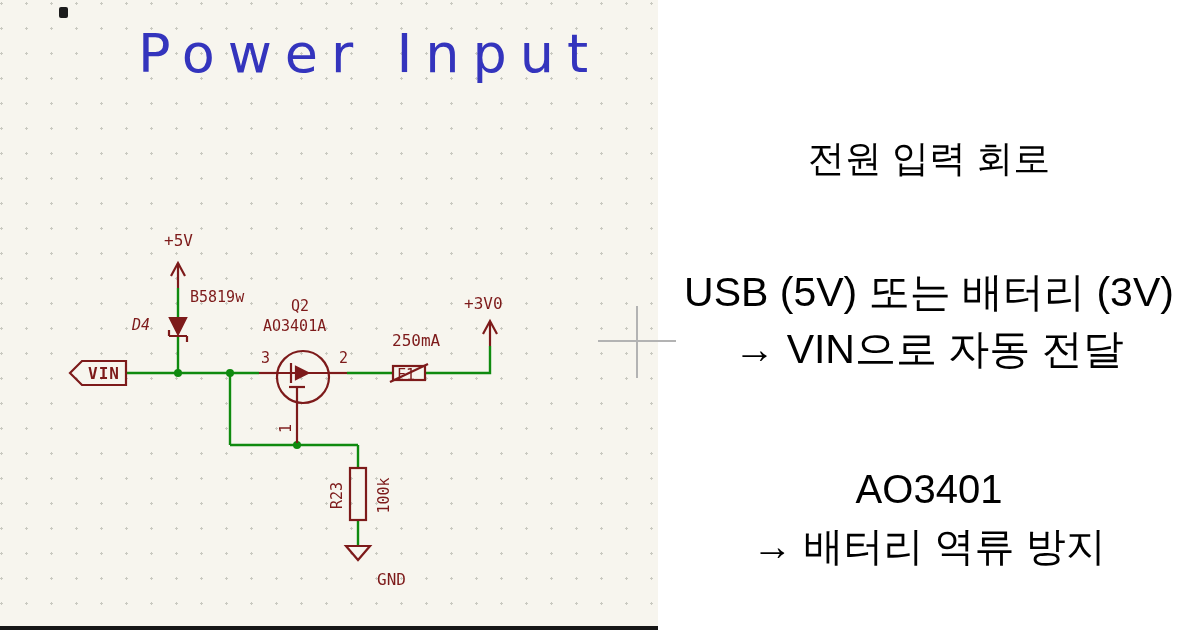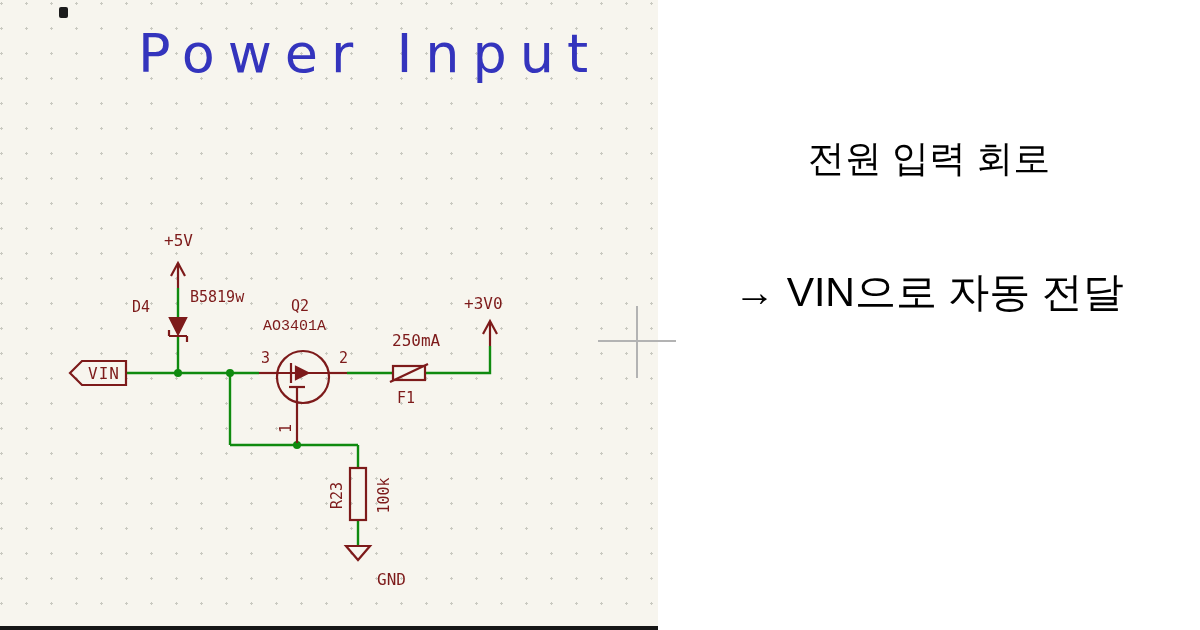--- a/index.html
+++ b/index.html
@@ -112,39 +112,44 @@
         <path d="M297,403 V443"></path>
       </g>
     </svg>
 
     <div class="sheet-mark"></div>
 
     <div class="sch-title">Power Input</div>
 
     <div class="sch-label big" style="left:164px;top:233px;">+5V</div>
     <div class="sch-label" style="left:190px;top:290px;">B5819w</div>
-    <div class="sch-label" style="left:132px;top:300px;">D4</div>
+    <div class="sch-label" style="left:132px;top:318px;font-style:italic;">D4</div>
     <div class="sch-label" style="left:291px;top:299px;">Q2</div>
-    <div class="sch-label" style="left:263px;top:319px;font-family:Liberation Mono, monospace;">AO3401A</div>
+    <div class="sch-label" style="left:263px;top:319px;">AO3401A</div>
     <div class="sch-label" style="left:261px;top:351px;">3</div>
     <div class="sch-label" style="left:339px;top:351px;">2</div>
     <div class="sch-label rot" style="left:282px;top:421px;">1</div>
     <div class="sch-label big" style="left:392px;top:333px;">250mA</div>
-    <div class="sch-label" style="left:397px;top:391px;">F1</div>
+    <div class="sch-label" style="left:397px;top:368px;">F1</div>
     <div class="sch-label big" style="left:464px;top:296px;">+3V0</div>
     <div class="sch-label rot" style="left:324px;top:488px;">R23</div>
     <div class="sch-label rot" style="left:366px;top:488px;">100k</div>
     <div class="sch-label big" style="left:343px;top:572px;margin-left:34px;">GND</div>
-    <div class="sch-label big" style="left:88px;top:366px;letter-spacing:1px;">VIN</div>
+    <div class="sch-label big" style="left:88px;top:366px;letter-spacing:1px;font-weight:bold;">VIN</div>
   </div>
 
   <div class="notes">
     <div class="heading">전원 입력 회로</div>
     <div class="group1">
+      <div>USB (5V) 또는 배터리 (3V)</div>
       <div>→ VIN으로 자동 전달</div>
+    </div>
+    <div class="group2">
+      <div>AO3401</div>
+      <div>→ 배터리 역류 방지</div>
     </div>
   </div>
 
   <div class="crosshair">
     <div class="h"></div>
     <div class="v"></div>
   </div>
 
 </div>
 

